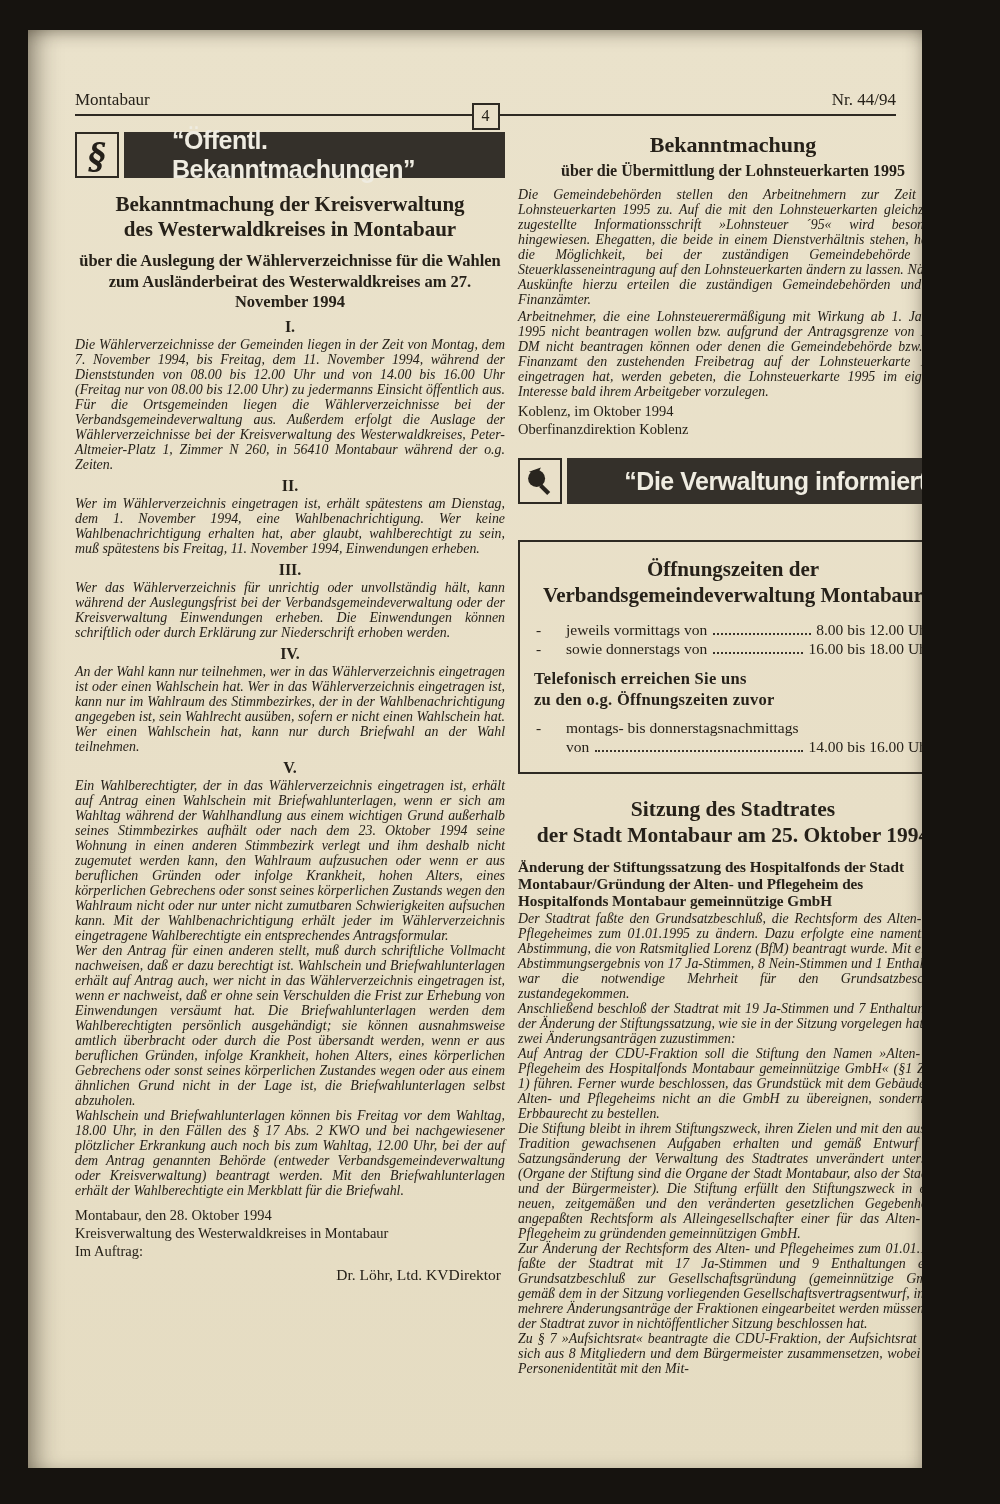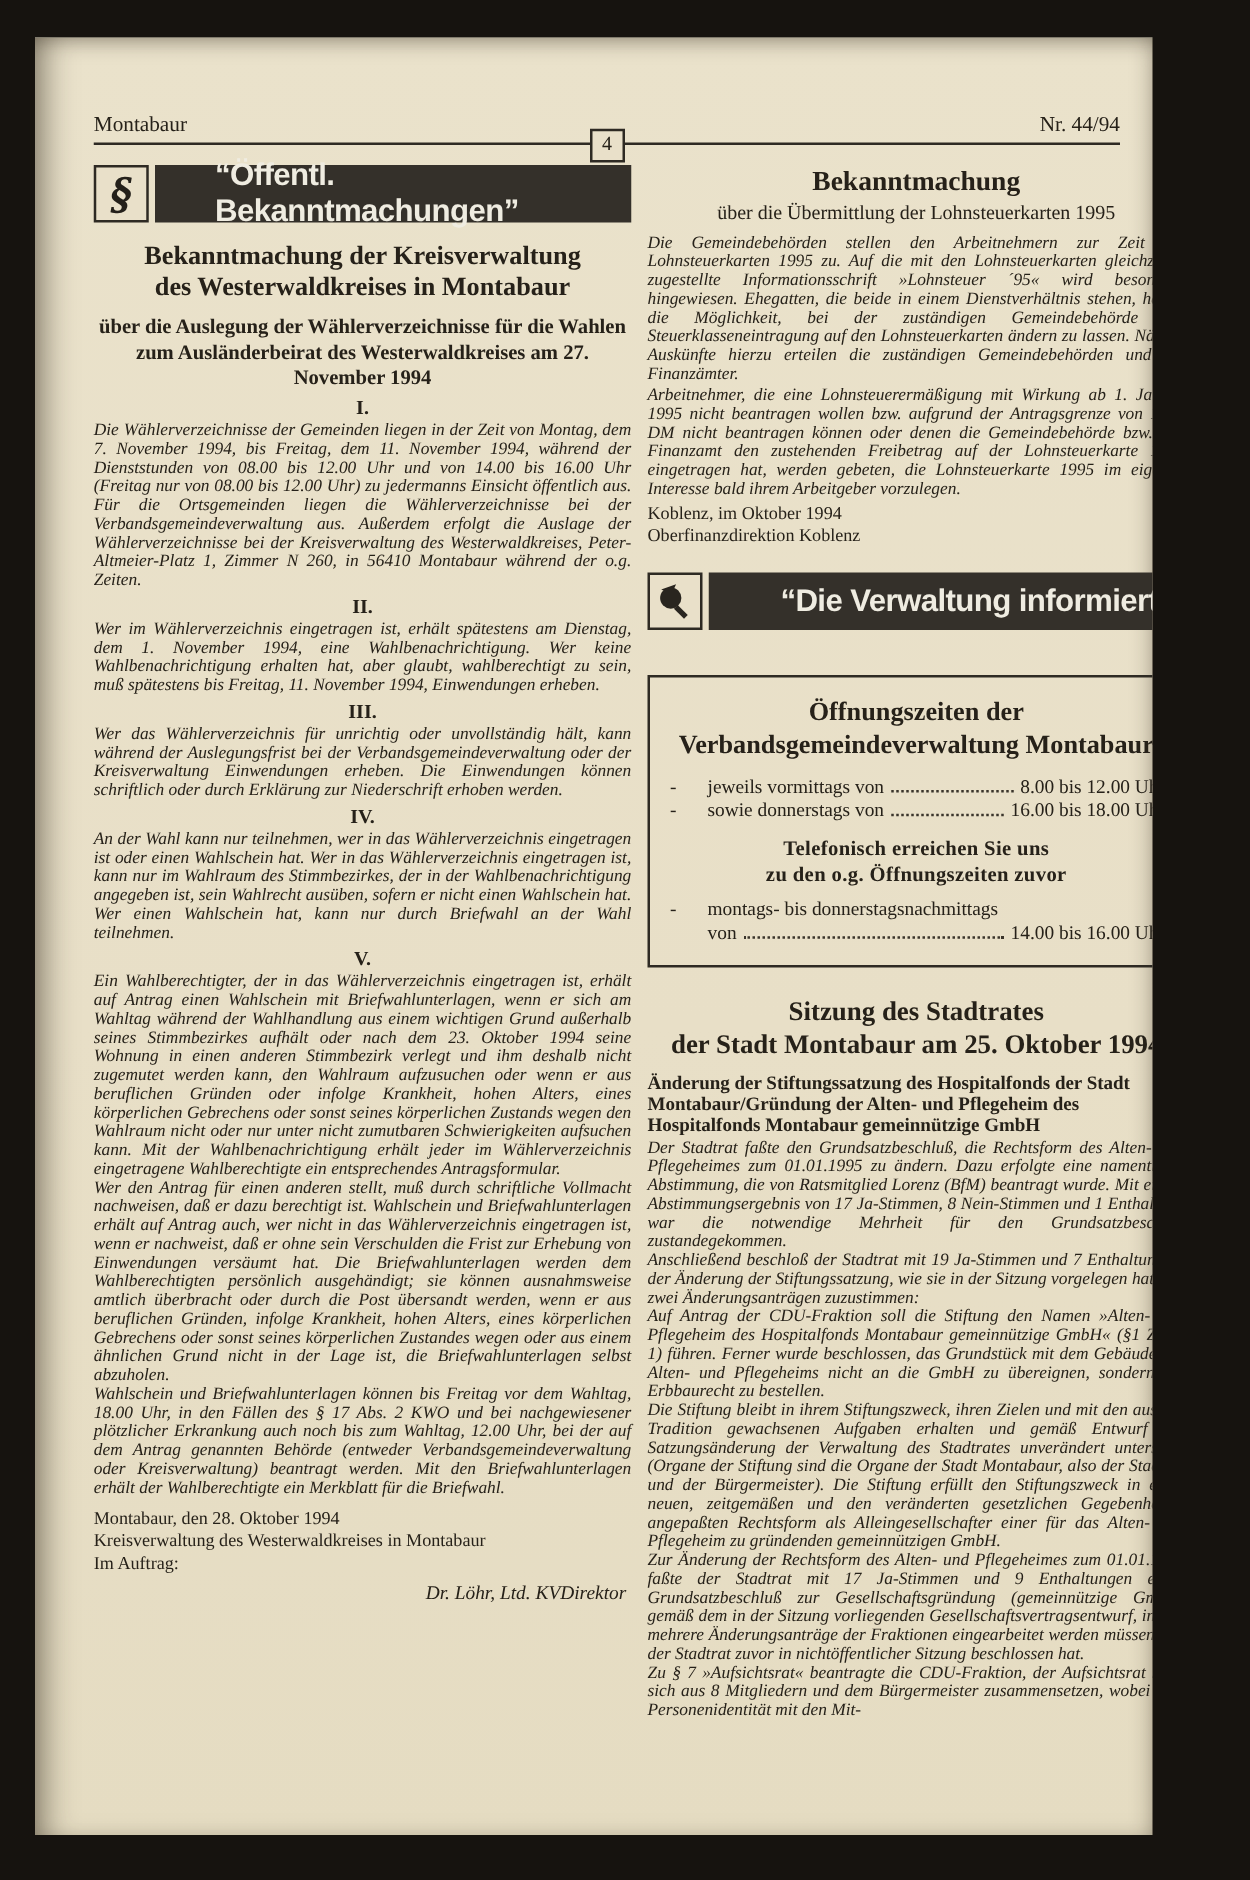--- a/index.html
+++ b/index.html
@@ -56,38 +56,38 @@
     font-weight:bold;font-size:25px;letter-spacing:-.5px;
     height:46px;box-sizing:border-box;padding-left:48px;
   }
   
   .notice-title{font-weight:bold;font-size:21px;line-height:25px;text-align:center;}
   .notice-subtitle{font-weight:bold;font-size:16.5px;line-height:20.5px;text-align:center;margin-top:9px;}
   .numeral{font-weight:bold;font-size:16px;text-align:center;margin:5px 0 1px;}
   .body-text{font-size:13.9px;line-height:15px;text-align:justify;hyphens:auto;font-style:italic;-webkit-hyphens:auto;}
   .body-text + .body-text{margin-top:1px;}
   .closing{margin-top:8px;font-size:14.5px;line-height:18px;}
-  .signature{font-style:italic;font-size:15.5px;text-align:right;margin-top:6px;padding-right:4px;}
+  .signature{font-size:15.5px;text-align:right;margin-top:6px;padding-right:4px;}
   
   .ann-title{font-weight:bold;font-size:22px;line-height:25px;text-align:center;}
-  .ann-subtitle{font-weight:normal;font-size:16px;line-height:20px;text-align:center;margin-top:4px;margin-bottom:6px;}
+  .ann-subtitle{font-weight:bold;font-size:16px;line-height:20px;text-align:center;margin-top:4px;margin-bottom:6px;}
   .place-line{font-size:14.5px;line-height:17.5px;margin-top:4px;}
   .bell-svg{display:block;}
   
   .hours-box{
     border:2px solid #2e2a23;margin-top:36px;padding:14px 14px 16px;
     background:transparent;
   }
   .hours-title{font-weight:bold;font-size:21px;line-height:26px;text-align:center;margin-bottom:12px;}
   .hours-row{display:flex;align-items:baseline;font-size:15.5px;line-height:19px;}
   .hours-bullet{flex:0 0 30px;padding-left:2px;}
   .hours-label{white-space:nowrap;}
   .leader{flex:1;border-bottom:2px dotted #3a342b;margin:0 5px 3px 6px;min-width:20px;}
   .hours-time{white-space:nowrap;}
-  .phone-note{font-weight:bold;font-size:16.5px;line-height:21px;text-align:center;margin:10px 0 8px;letter-spacing:.3px;}
+  .phone-note{font-weight:bold;font-size:16.5px;line-height:21px;margin:10px 0 8px;letter-spacing:.3px;}
   .hours-row2{display:flex;align-items:baseline;font-size:15.5px;line-height:19px;}
   
   .council-title{font-weight:bold;font-size:21.5px;line-height:26px;text-align:center;margin-top:22px;}
   .council-subject{font-weight:bold;font-size:15.2px;line-height:17px;text-align:left;margin:10px 0 2px;}
 </style>
 </head>
 <body>
 
 <div class="paper">
 

